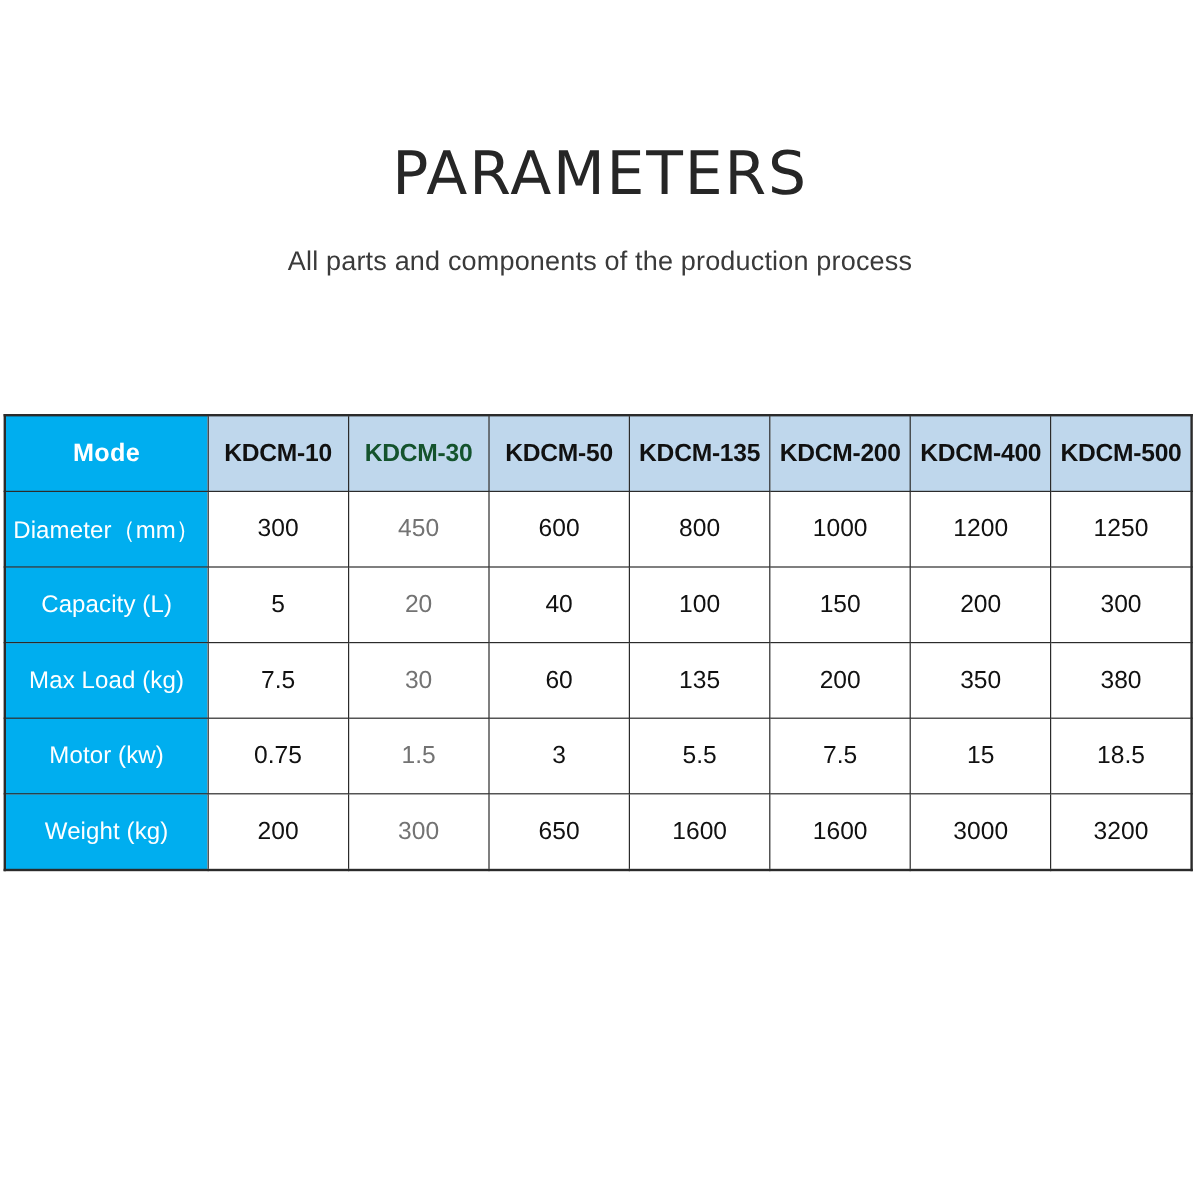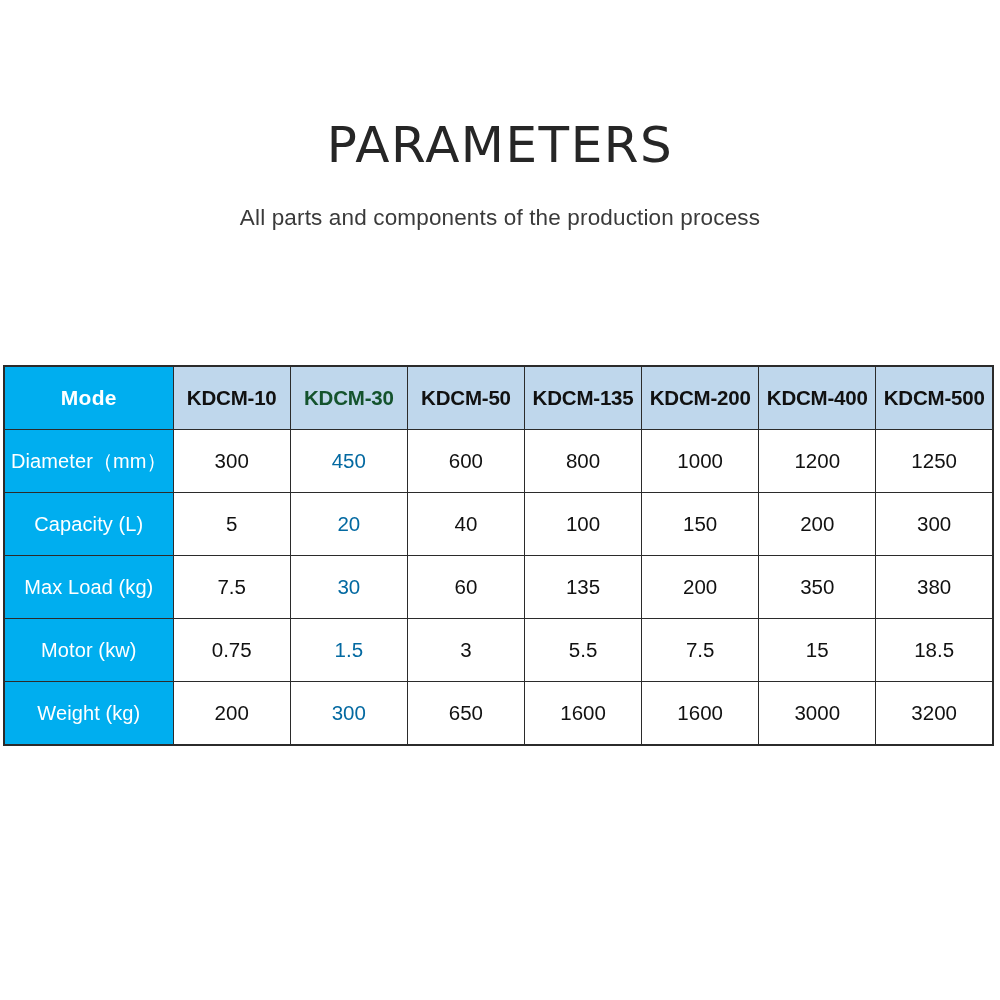--- a/index.html
+++ b/index.html
@@ -54,21 +54,21 @@
     letter-spacing: 0.15px;
   }
   .subtitle .sline {
     display: block;
   }
 
   
   .table-wrap {
     position: absolute;
     left: 3px;
-    top: 365px;
+    top: 345px;
     width: 991px;
   }
 
   table.spec-table {
     border-collapse: collapse;
     table-layout: fixed;
     width: 991px;
     border: 2px solid #2b2b2b;
   }
 
@@ -117,21 +117,21 @@
   }
 
   
   td.value-cell {
     background: #ffffff;
     color: #111111;
     font-size: 20.5px;
     font-weight: 400;
   }
   td.value-cell.highlight {
-    color: #0369a1;
+    color: #737373;
   }
 </style>
 </head>
 <body>
 
 <div class="page">
 
   <div class="heading-block">
     <h1 class="page-title">PARAMETERS</h1>
 

